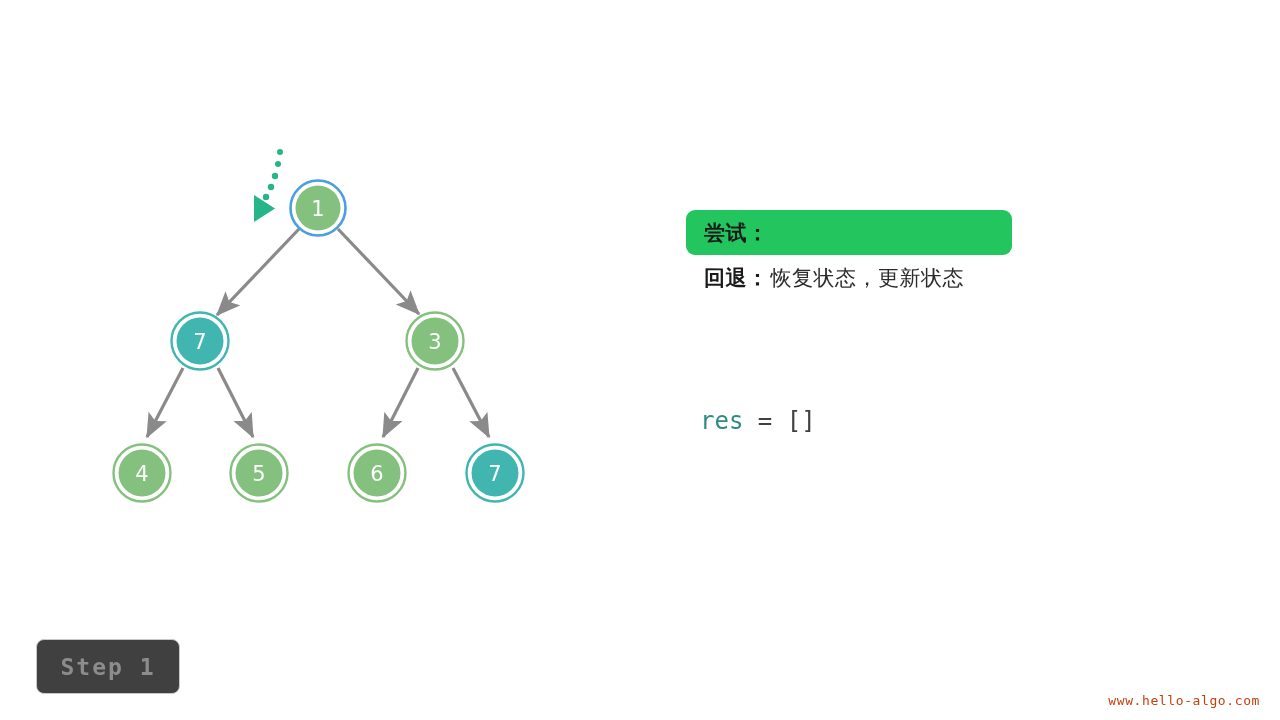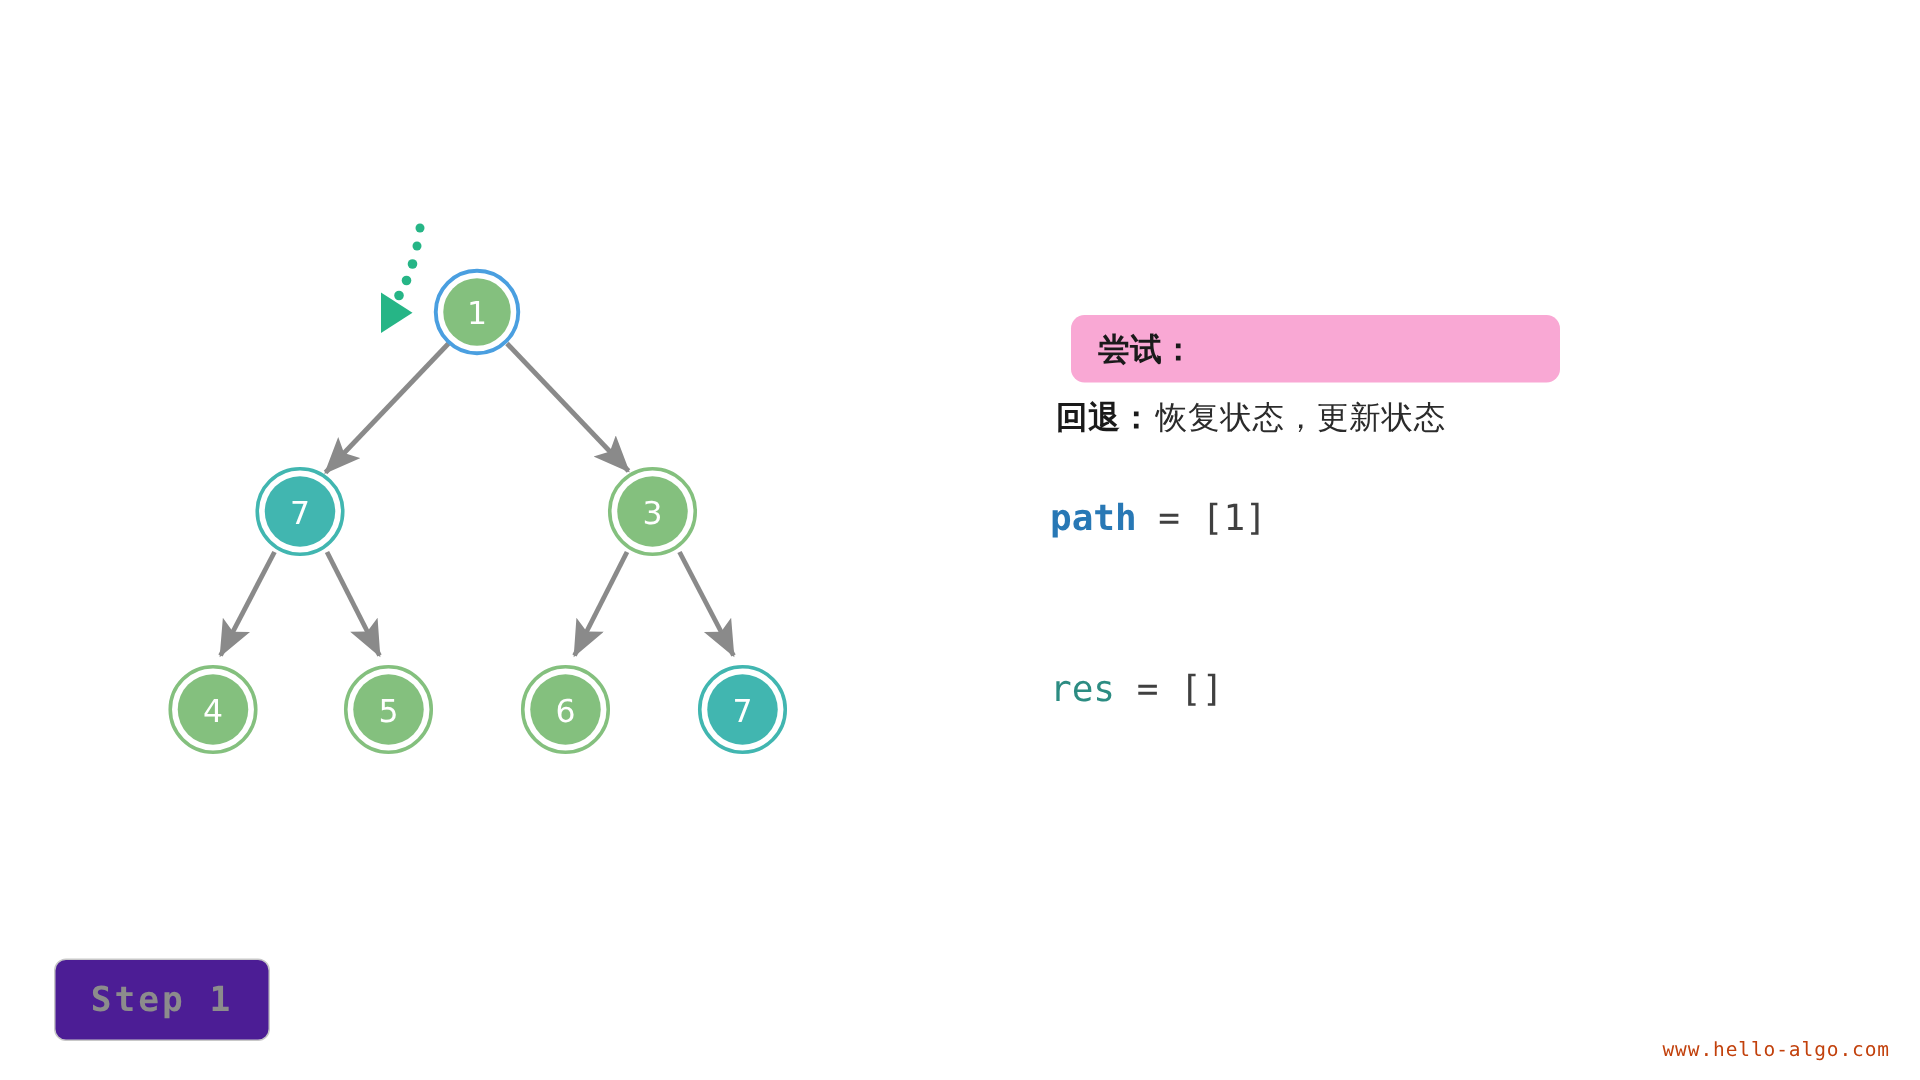--- a/index.html
+++ b/index.html
@@ -46,24 +46,23 @@
     height: 45px;
     display: flex;
     align-items: center;
     padding-left: 18px;
     box-sizing: border-box;
     font-size: 21px;
     color: #2b2b2b;
     letter-spacing: 0.5px;
   }
   .hint-row.highlight {
-    background: #f9a8d4;
+    background: #22c55e;
     border-radius: 9px;
     width: 326px;
-    margin-left: 28px;
   }
   .hint-key {
     font-weight: bold;
     color: #1a1a1a;
     margin-right: 2px;
   }
   .hint-val {
     font-weight: normal;
     color: #2b2b2b;
   }
@@ -96,21 +95,21 @@
   }
   
   .step-badge {
     position: absolute;
     left: 36px;
     top: 639px;
     width: 144px;
     height: 55px;
     border: 1px solid #c8c8c8;
     border-radius: 8px;
-    background: #4c1d95;
+    background: #404040;
     display: flex;
     align-items: center;
     justify-content: center;
     font-family: "DejaVu Sans Mono", "Liberation Mono", monospace;
     font-size: 23px;
     font-weight: bold;
     color: #8c8c8c;
     letter-spacing: 2px;
     box-sizing: border-box;
   }
@@ -202,21 +201,20 @@
     <div class="hint-row highlight">
       <span class="hint-key">尝试：</span>
     </div>
     <div class="hint-row">
       <span class="hint-key">回退：</span>
       <span class="hint-val">恢复状态，更新状态</span>
     </div>
   </div>
 
   <div class="code-block">
-    <div class="code-line"><span class="var-path">path</span><span class="code-rest"> = [1]</span></div>
     <div class="code-line spacer-1"></div>
     <div class="code-line spacer-2"></div>
     <div class="code-line"><span class="var-res">res</span><span class="code-rest"> = []</span></div>
   </div>
 
   <div class="step-badge">
     <span>Step 1</span>
   </div>
 
   <div class="watermark">www.hello-algo.com</div>

